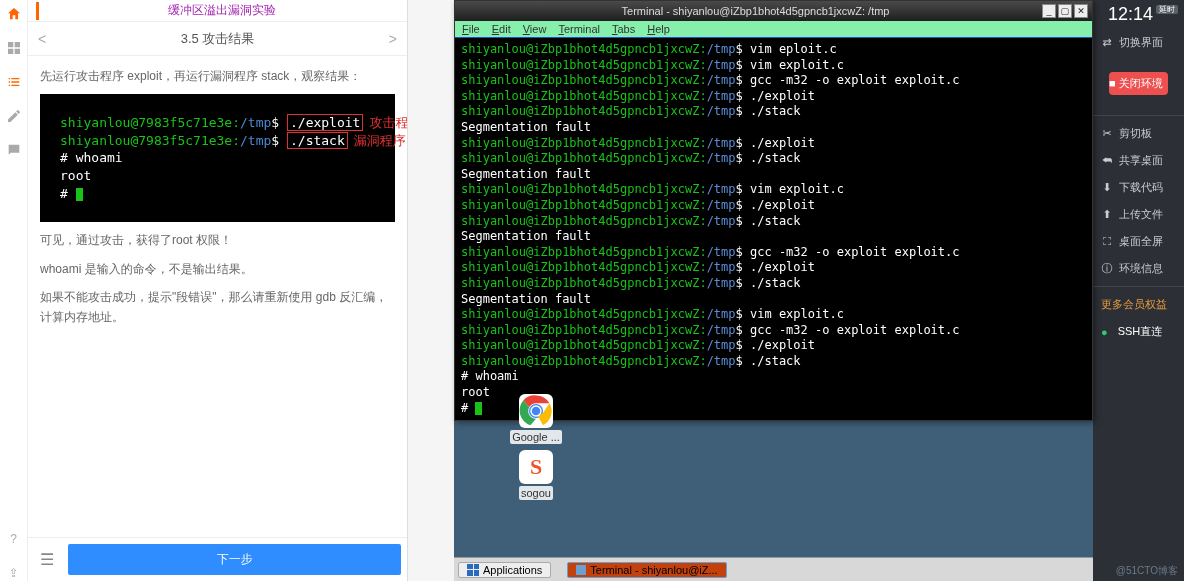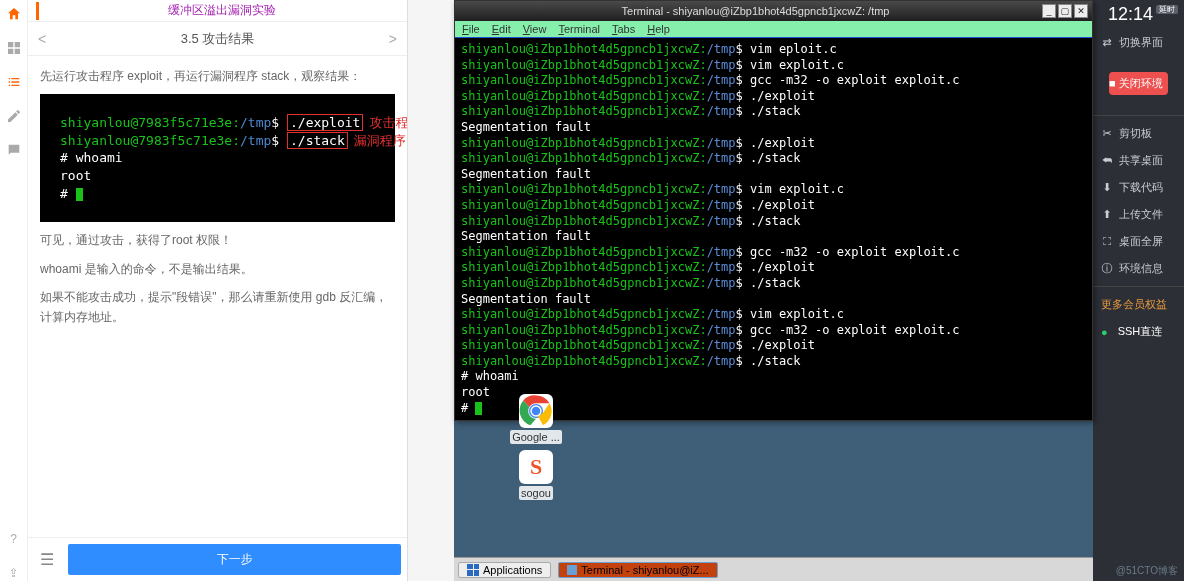--- a/index.html
+++ b/index.html
@@ -52,21 +52,21 @@
 .cursor { display:inline-block; width:7px; height:13px; background:#19c219; vertical-align:middle; }
 
 
 .dicon { position:absolute; width:64px; text-align:center; color:#fff; font-size:11px; cursor:pointer; }
 .dicon .box { width:34px; height:34px; margin:0 auto 2px; border-radius:6px; background:#fff; display:flex; align-items:center; justify-content:center; font-size:18px; }
 .dicon .box.chrome { background:#fff; }
 .dicon .box.sogou { background:#fff; color:#f05328; font-weight:bold; font-family:Georgia; font-size:22px; }
 .dicon .lbl { background:rgba(255,255,255,.85); color:#333; padding:1px 2px; border-radius:2px; display:inline-block; max-width:64px; overflow:hidden; text-overflow:ellipsis; white-space:nowrap; }
 
 
-.taskbar { position:absolute; left:0; right:0; bottom:0; height:24px; background:#d8d8d8; border-top:1px solid #999; display:flex; align-items:center; padding:0 4px; gap:7px; font-size:11px; }
+.taskbar { position:absolute; left:0; right:0; bottom:0; height:24px; background:#d8d8d8; border-top:1px solid #999; display:flex; align-items:center; padding:0 4px; gap:16px; font-size:11px; }
 .taskbar .tbtn { display:flex; align-items:center; gap:4px; padding:1px 8px; border:1px solid #aaa; border-radius:2px; background:#eee; cursor:pointer; }
 .taskbar .tbtn.active { background:#c2410c; border-color:#6a9fd4; }
 .tbtn .sq { width:10px; height:10px; background:#6a9fd4; }
 .tbtn .grid4 { width:12px;height:12px;display:grid;grid-template-columns:1fr 1fr;gap:1px; }
 .tbtn .grid4 span{background:#2a6ac1;}
 
 
 .rsb { width:91px; background:#2c2f36; color:#c9ccd1; display:flex; flex-direction:column; font-size:11px; }
 .rsb .clock { text-align:right; padding:4px 6px; font-size:18px; color:#fff; position:relative; }
 .rsb .clock .badge { font-size:8px; background:#5a5f6b; padding:0 3px; border-radius:2px; margin-left:3px; vertical-align:top; }

